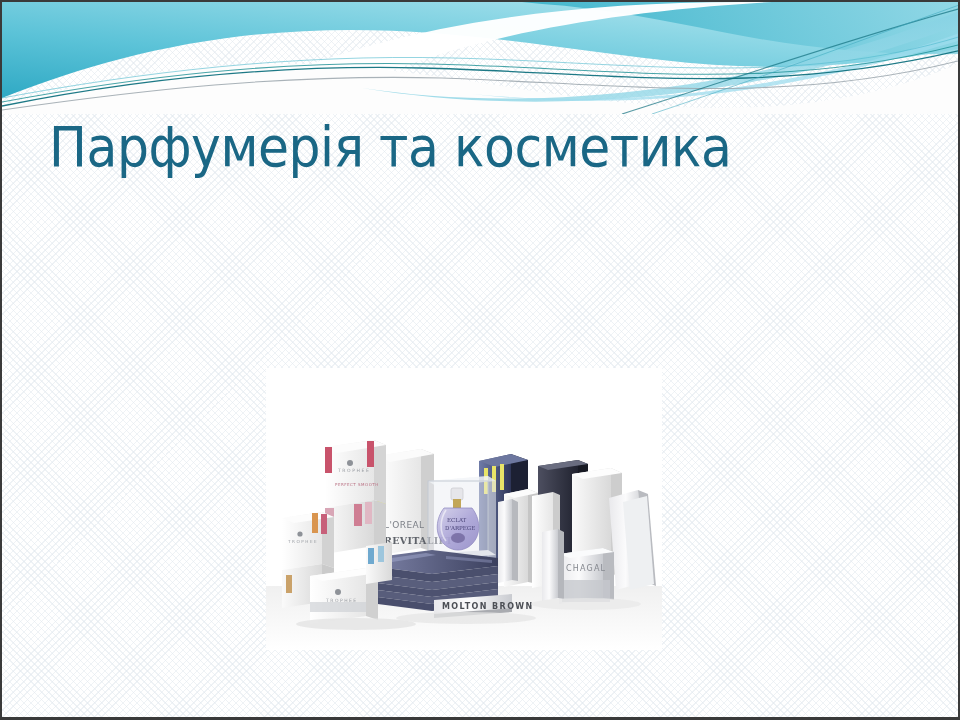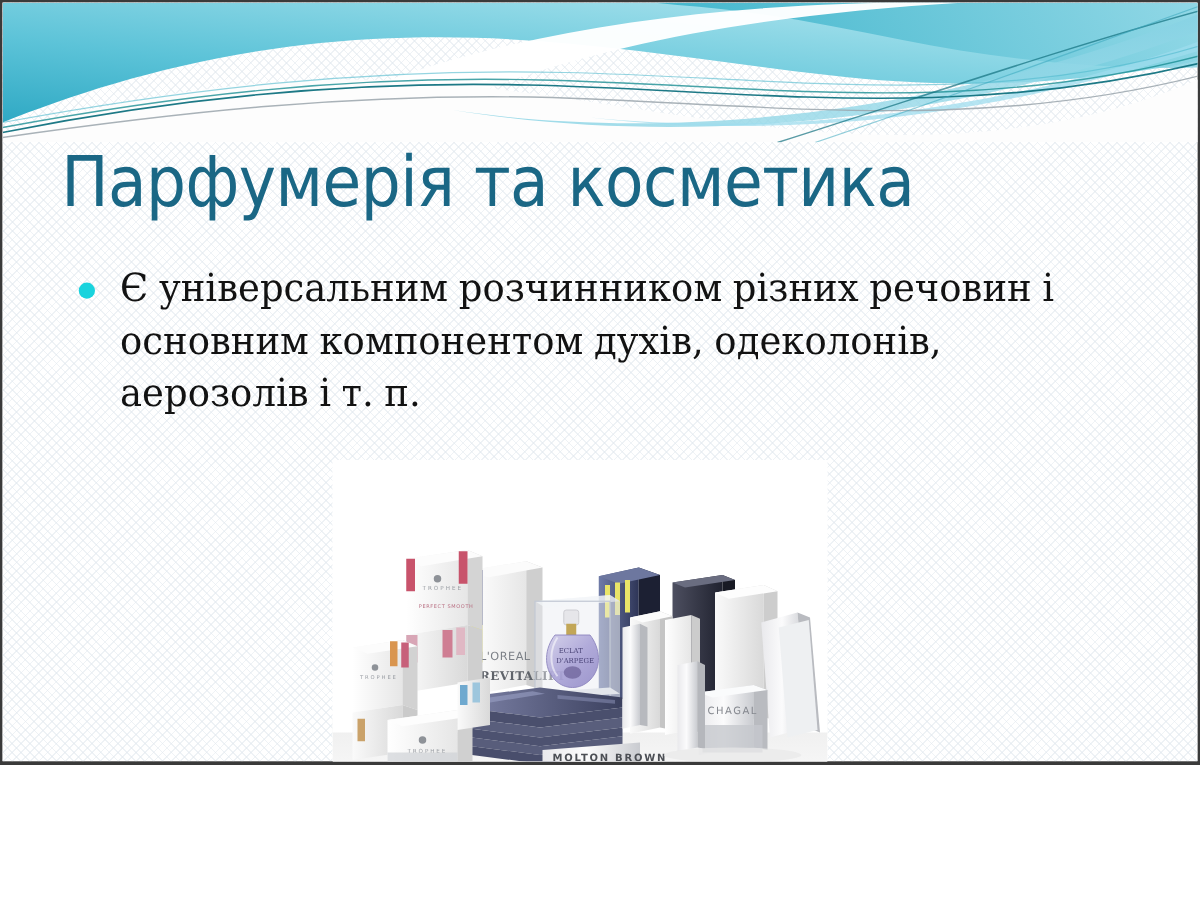--- a/index.html
+++ b/index.html
@@ -7,21 +7,21 @@
     margin: 0;
     padding: 0;
     background: #ffffff;
   }
   body {
     font-family: "Liberation Sans", sans-serif;
   }
   #slide {
     position: relative;
     width: 960px;
-    height: 612px;
+    height: 720px;
     overflow: hidden;
     background: #fdfdfd;
     border-left: 2px solid #3a3a3a;
     border-right: 2px solid #3a3a3a;
     border-top: 2px solid #3a3a3a;
     border-bottom: 3px solid #3a3a3a;
     box-sizing: border-box;
   }
   
   #texture {
@@ -146,26 +146,20 @@
       <path d="M0,100 C130,76 270,58 430,62 C610,66 770,92 960,42" fill="none" stroke="#1b8f93" stroke-width="1.1" opacity="0.8"></path>
       <path d="M0,108 C140,88 280,72 440,76 C620,82 780,104 960,58" fill="none" stroke="#9aa4ab" stroke-width="1.1" opacity="0.85"></path>
       <path d="M0,96 C140,70 290,52 450,56 C630,60 790,86 960,34" fill="none" stroke="#4fb9cd" stroke-width="1" opacity="0.6"></path>
       <path d="M620,112 C740,74 850,36 960,6" fill="none" stroke="#13707f" stroke-width="1.2" opacity="0.7"></path>
       <path d="M650,112 C770,72 870,34 960,2" fill="none" stroke="#3aa7bd" stroke-width="1" opacity="0.55"></path>
     </svg>
   </div>
 
   <div id="title">Парфумерія та косметика</div>
 
-  <ul id="body-list">
-    <li class="bullet-row">
-      <span class="dot"></span>
-      <span class="bullet-text">Є універсальним розчинником різних речовин і основним компонентом духів, одеколонів, аерозолів і т. п.</span>
-    </li>
-  </ul>
 
   <div id="photo">
     <div class="shadowfloor"></div>
     <svg width="396" height="282" viewBox="0 0 396 282" xmlns="http://www.w3.org/2000/svg">
       <defs>
         <linearGradient id="boxW" x1="0" y1="0" x2="1" y2="0">
           <stop offset="0" stop-color="#ffffff"></stop>
             <stop offset="1" stop-color="#e6e6e6"></stop>
         </linearGradient>
         <linearGradient id="boxW2" x1="0" y1="0" x2="1" y2="0">

